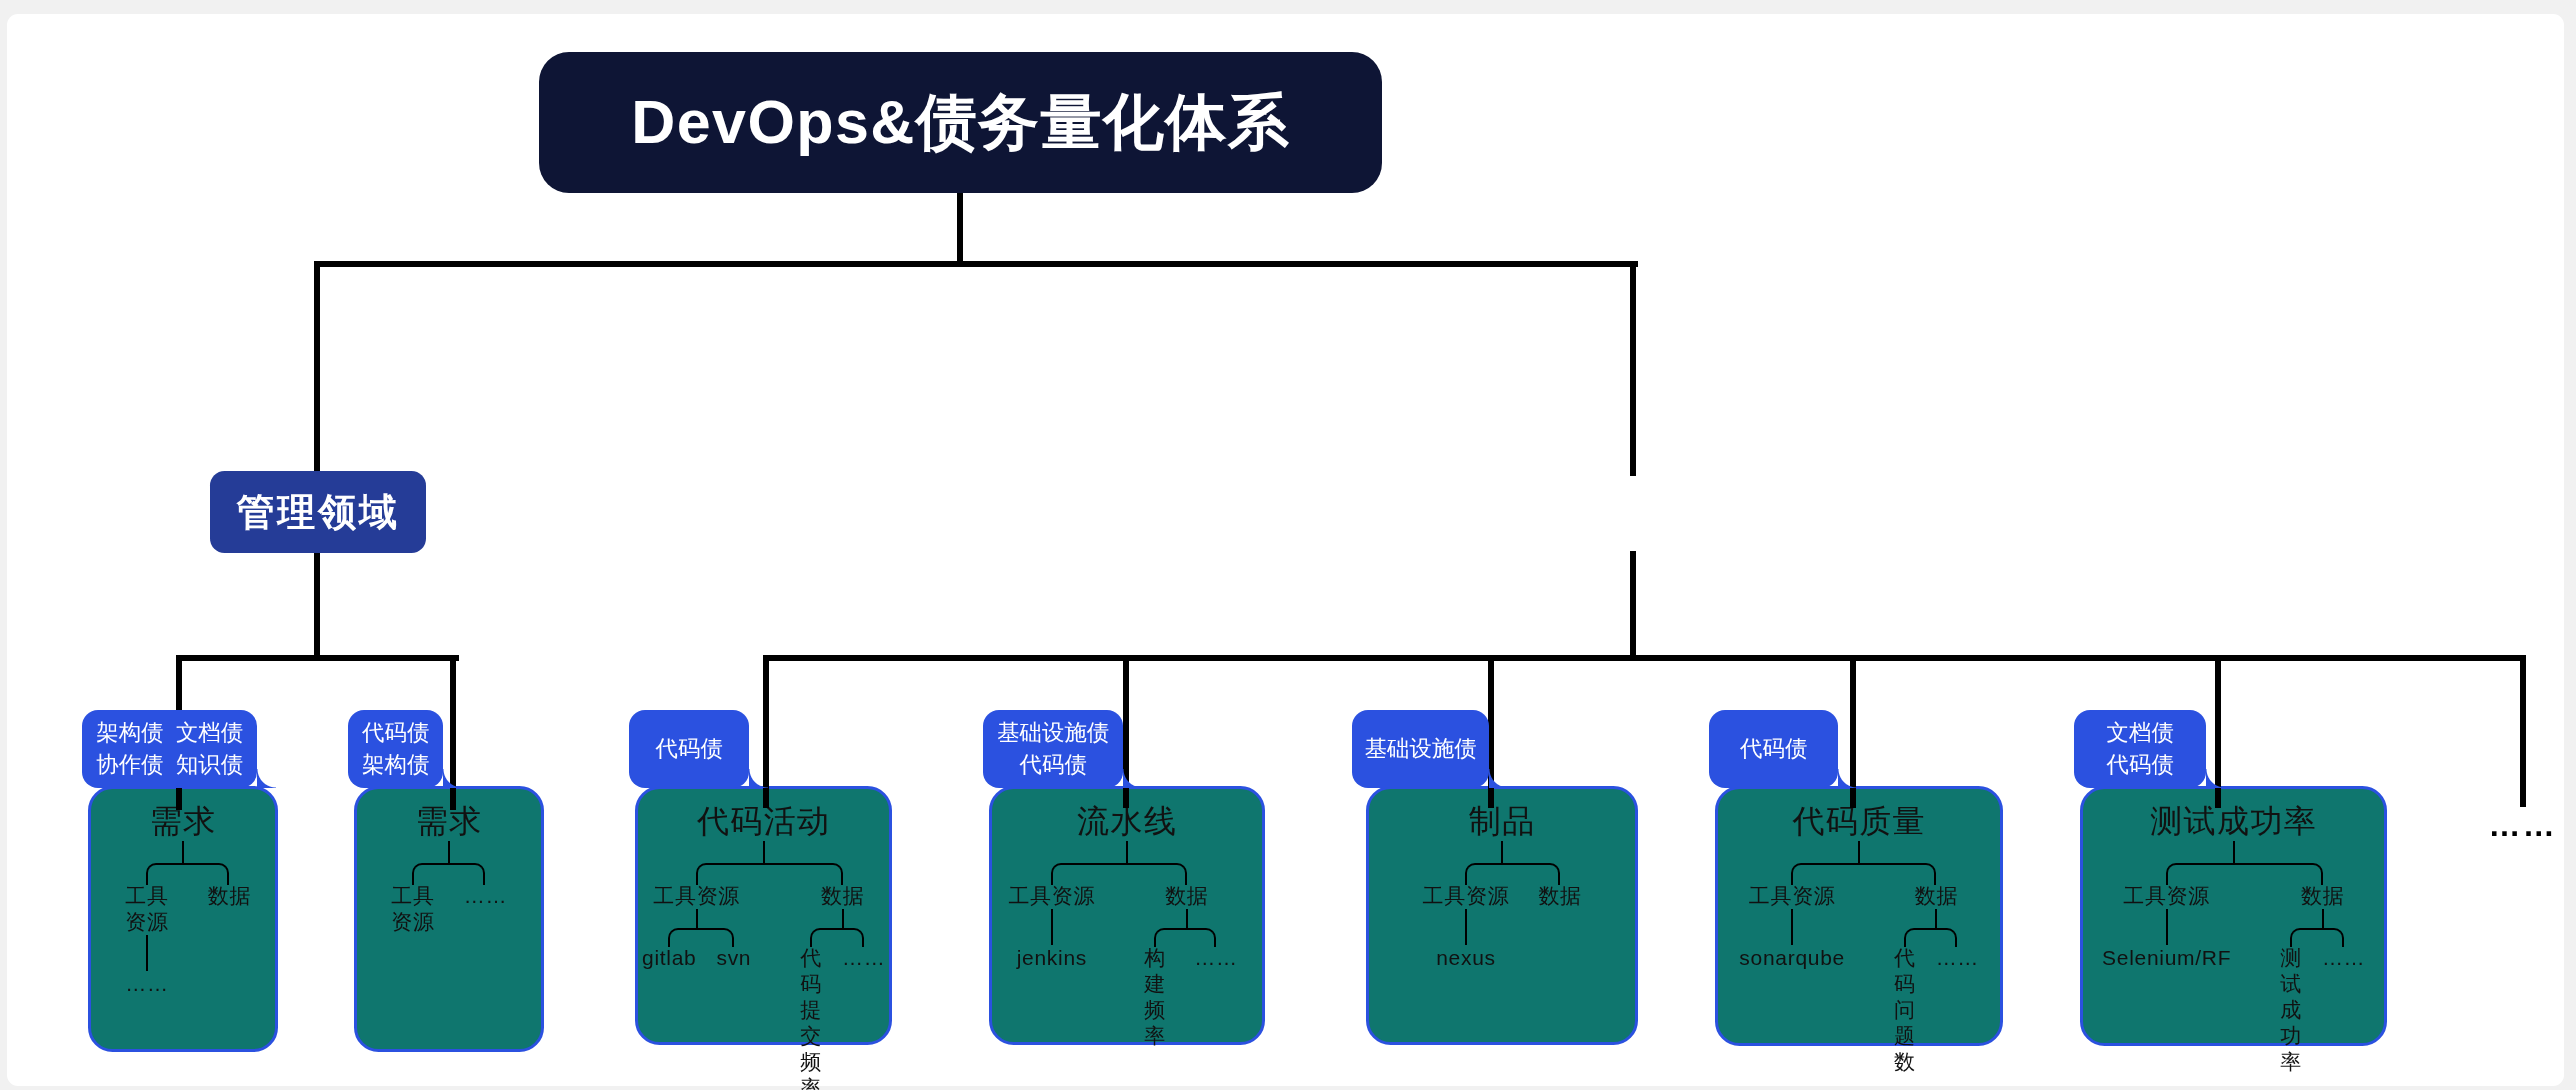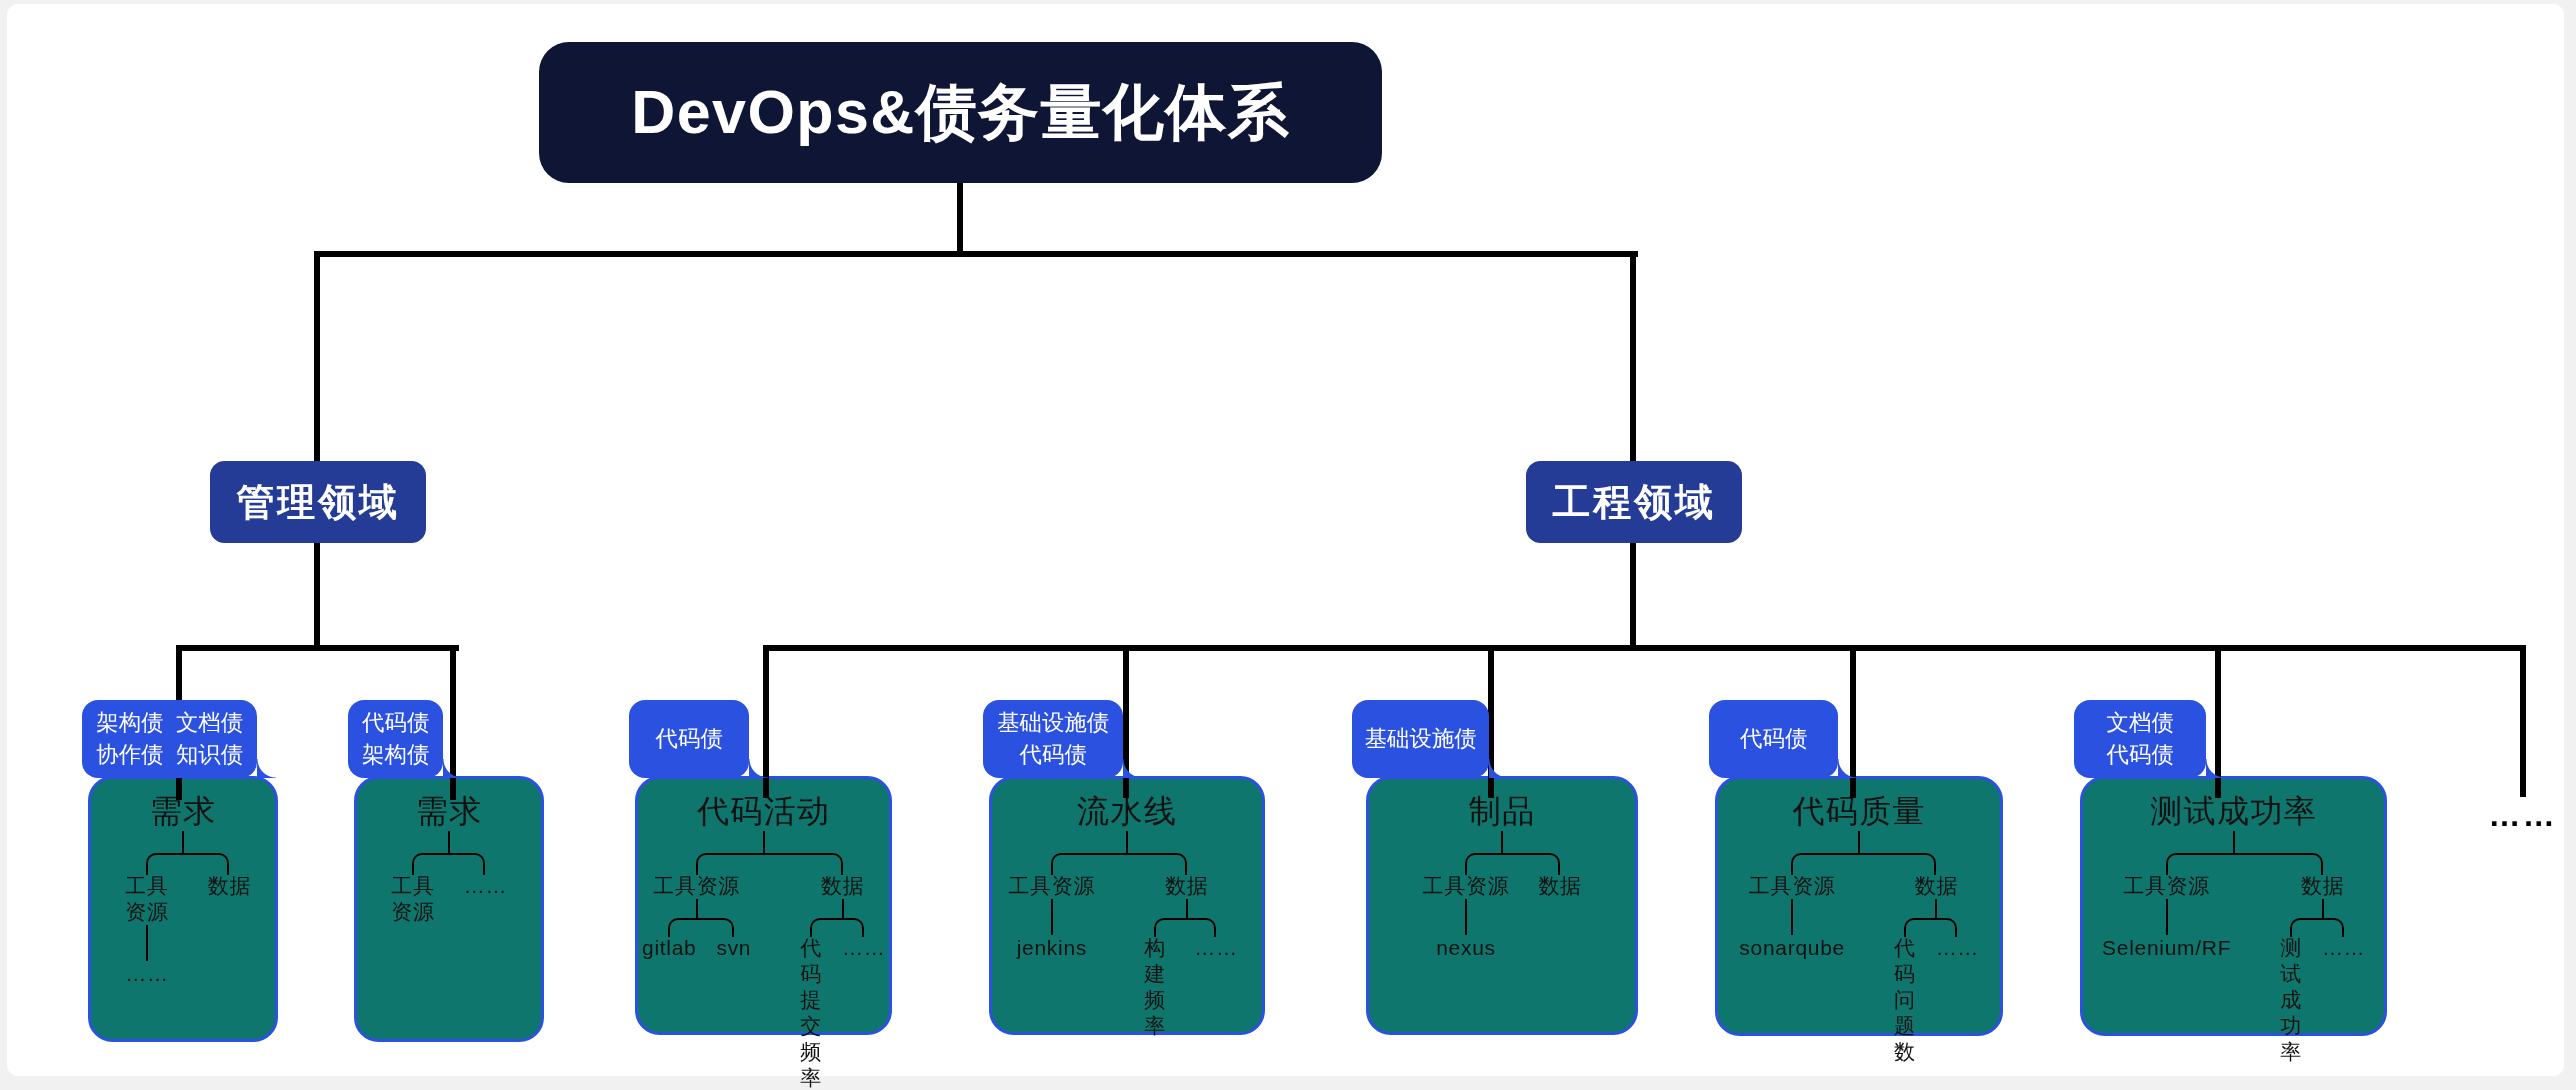--- a/index.html
+++ b/index.html
@@ -4,21 +4,21 @@
 <style>
   * { margin:0; padding:0; box-sizing:border-box; }
   html,body { width:2576px; height:1091px; }
   body {
     background:#f1f1f1;
     font-family:"Liberation Sans","DejaVu Sans",sans-serif;
     position:relative;
     overflow:hidden;
   }
   #card {
-    position:absolute; left:7.2px; top:4px; width:2557px; height:1072px;
+    position:absolute; left:7.2px; top:14px; width:2557px; height:1072px;
     background:#ffffff; border-radius:11px;
   }
   
   .ln { position:absolute; background:#000; z-index:3; }
   
   .box { position:absolute; display:flex; align-items:center; justify-content:center;
          color:#fff; z-index:4; }
   #root-box {
     left:532px; top:38px; width:843px; height:141px;
     background:#0e1535; border-radius:30px;
@@ -108,23 +108,20 @@
 
   <div class="box" id="root-box">
     <span>DevOps&amp;债务量化体系</span>
   </div>
 
 
   <div class="box domain" id="mgmt-box">
     <span>管理领域</span>
   </div>
 
-  <div class="box domain" id="eng-box">
-    <span>工程领域</span>
-  </div>
 
   <div id="leaves">
       <div class="debt-pill" style="left: 75px; top: 696px; width: 175px; height: 78px;">
         <div>架构债  文档债</div>
         <div>协作债  知识债</div>
       </div>
       <div class="leaf-box" style="left: 81px; top: 772px; width: 190px; height: 266px;">
         <div class="mtree">
           <div class="mtitle">需求</div>
           <ul>

